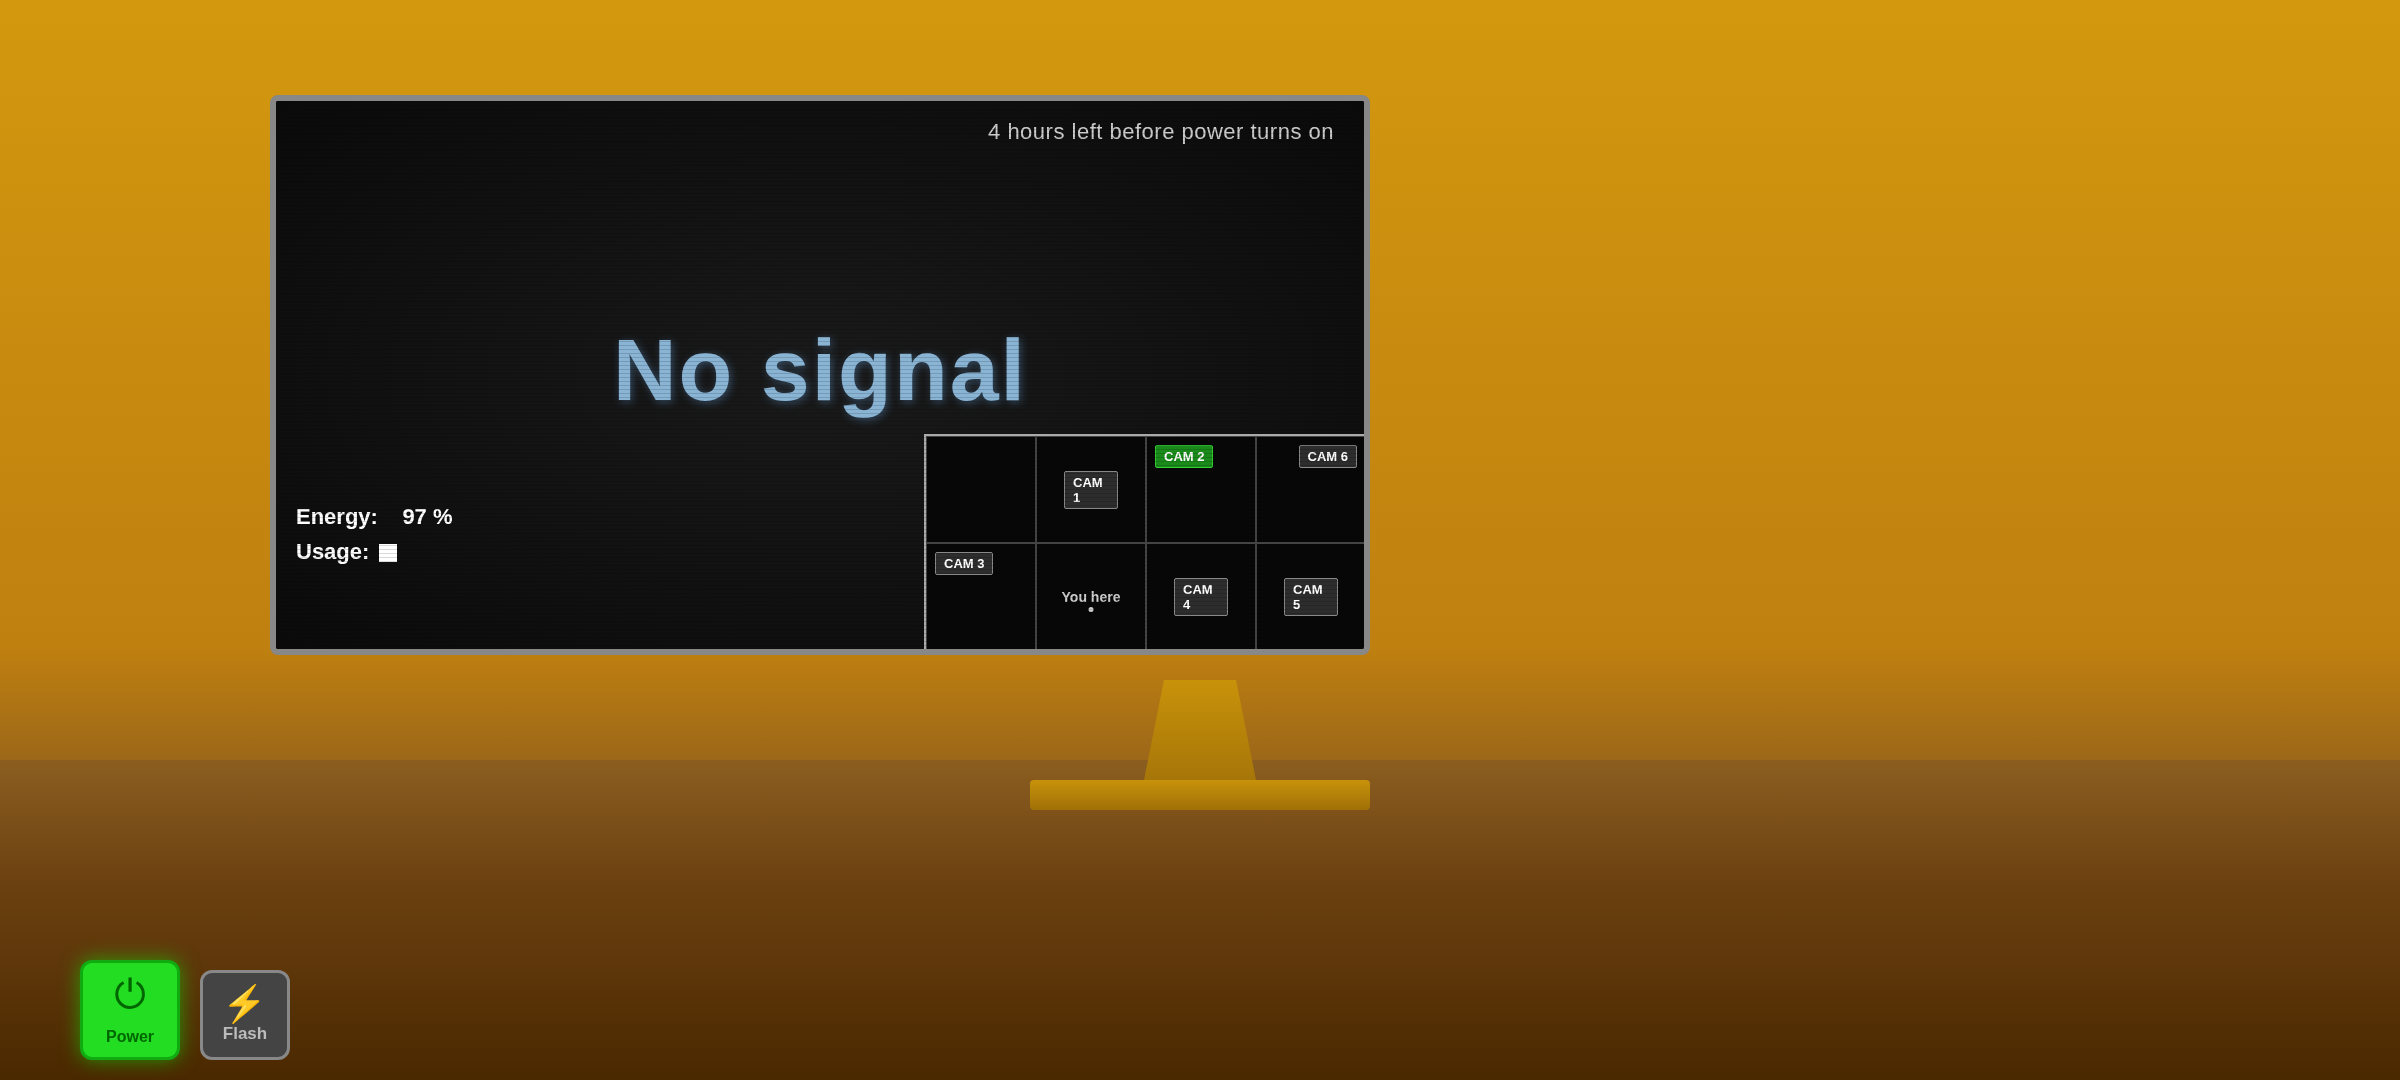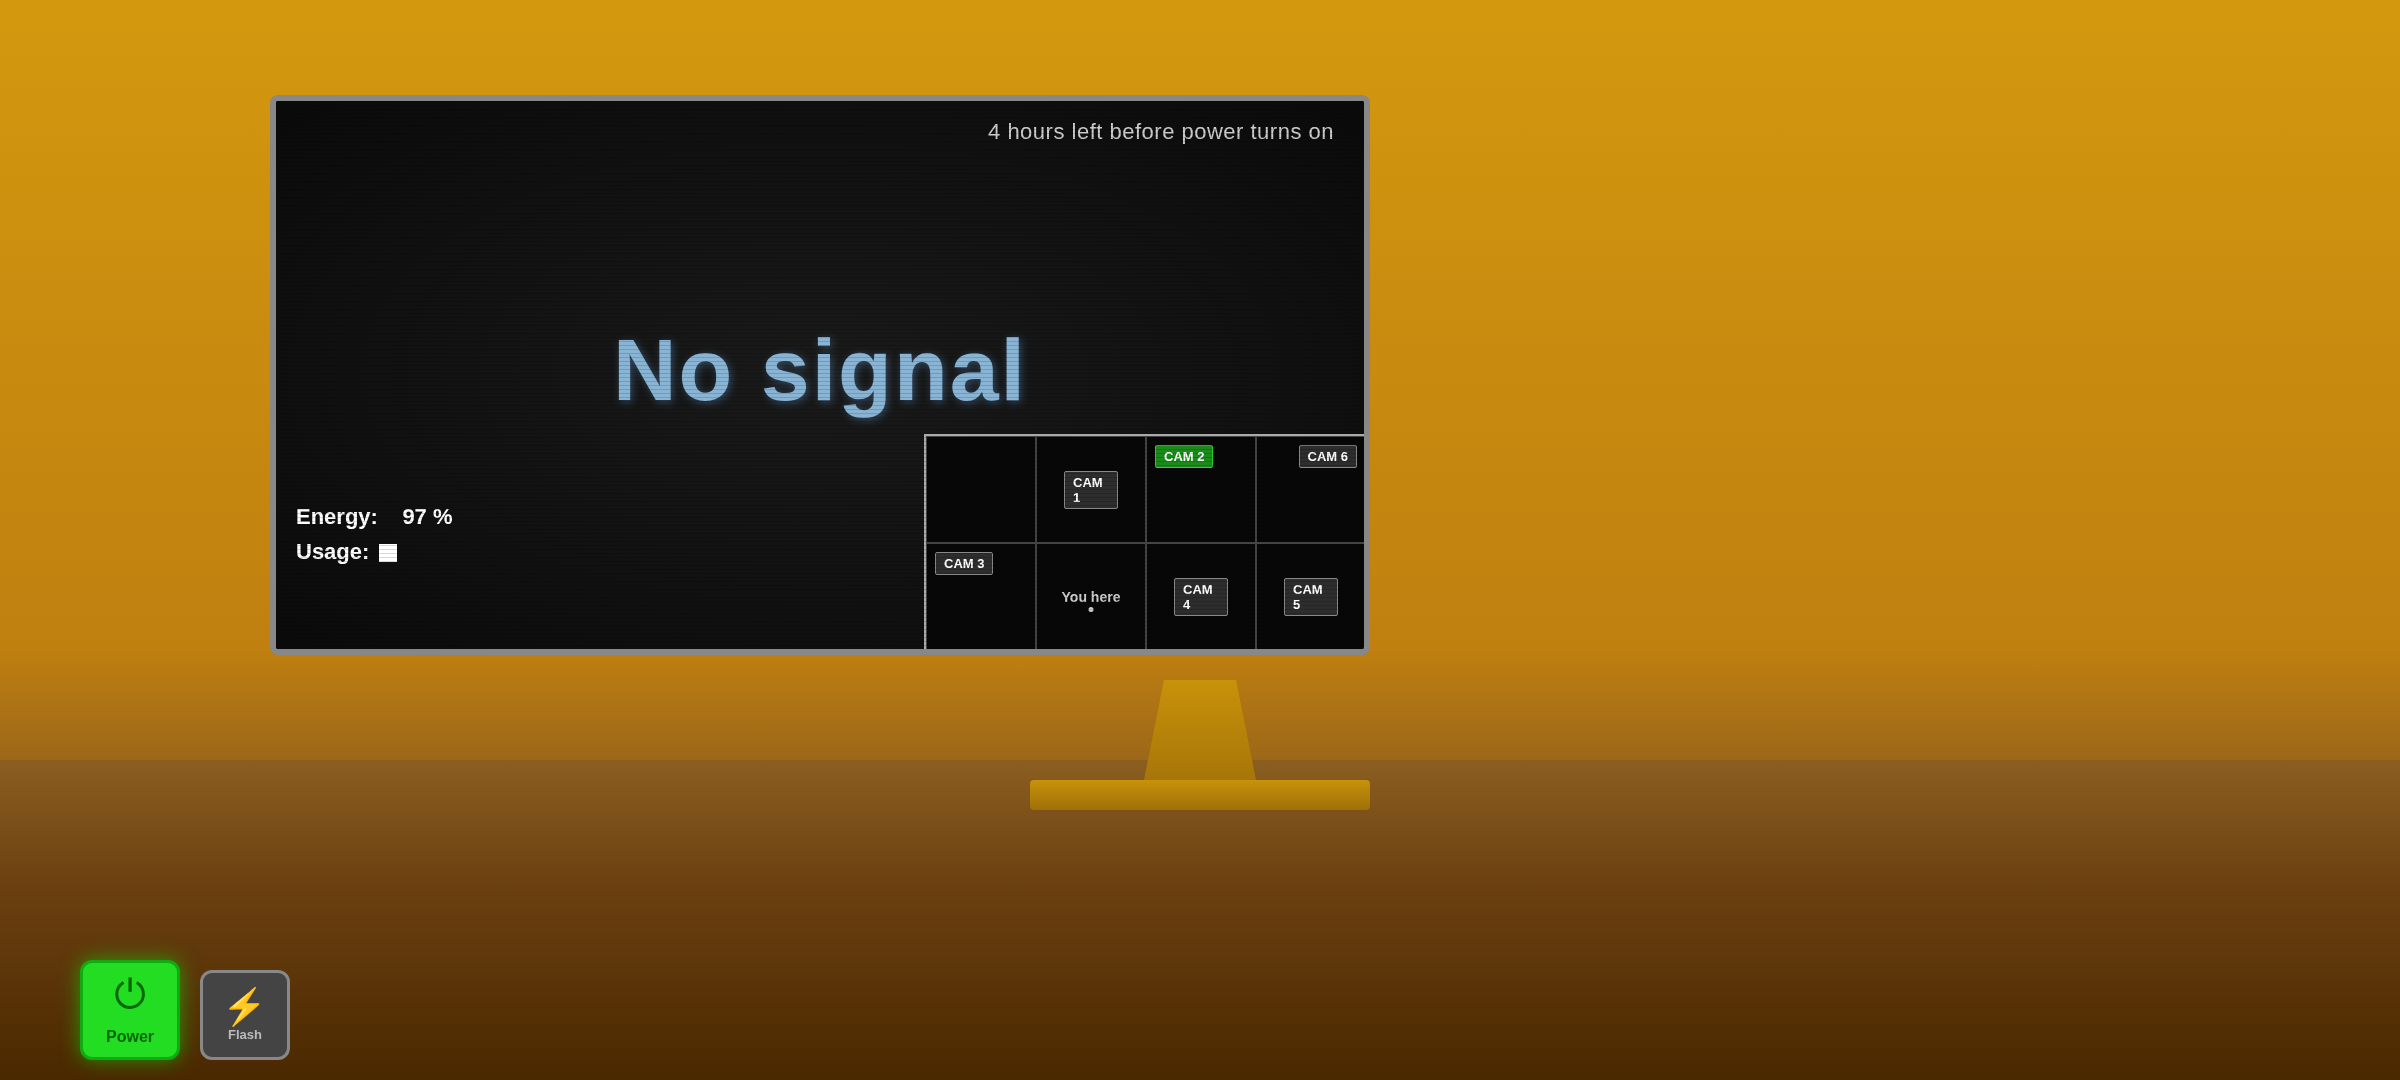--- a/index.html
+++ b/index.html
@@ -215,21 +215,21 @@
     }
 
     .flash-icon {
       font-size: 36px;
       color: #bbb;
       line-height: 1;
     }
 
     .flash-label {
       color: #bbb;
-      font-size: 13px;
+      font-size: 17px;
       font-weight: bold;
       margin-top: 2px;
     }
 
     .cell {
       border: 1px solid #444;
       position: relative;
       background: #070707;
     }
 

